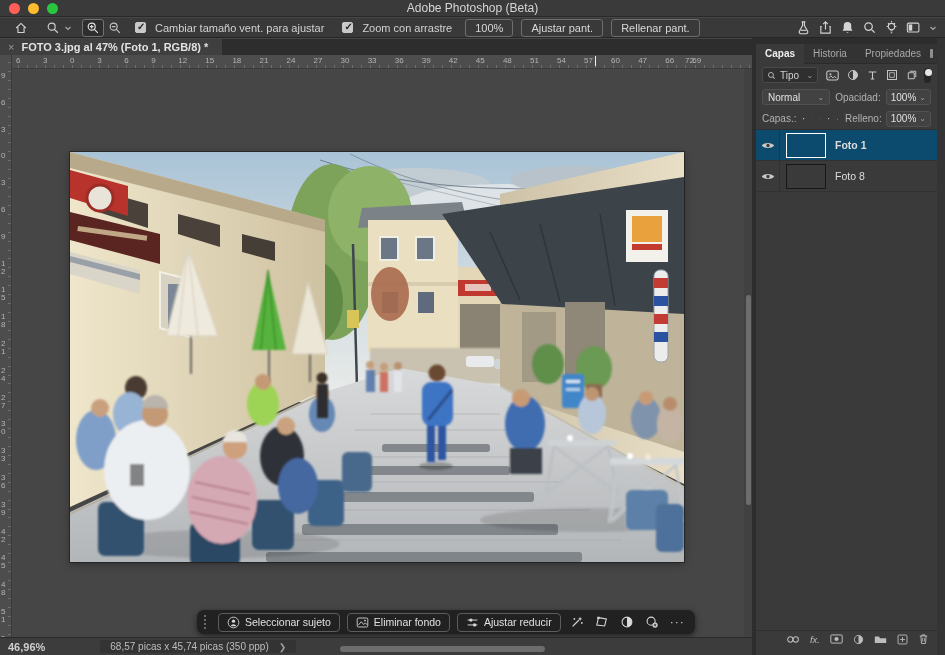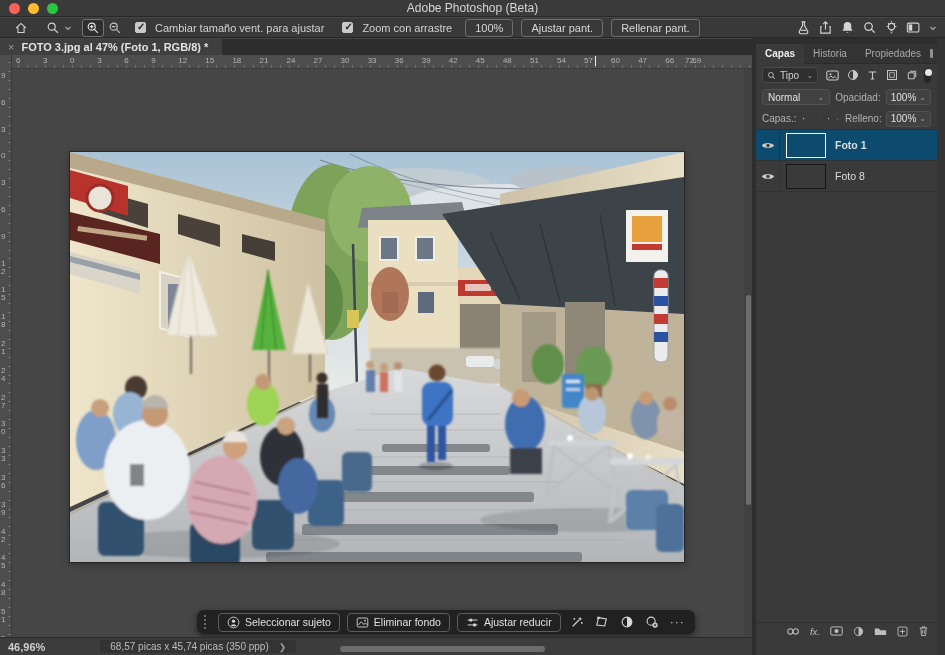--- a/index.html
+++ b/index.html
@@ -108,21 +108,21 @@
   .mini-thumb { width:40px; height:25px; margin-left:6px; border:1px solid #202020; 
     background:
       linear-gradient(100deg, #8d8univ 0%, transparent 0%),
       linear-gradient(100deg, #8d8270 24%, rgba(0,0,0,0) 24%),
       linear-gradient(260deg, #6e6a5e 26%, rgba(0,0,0,0) 26%),
       linear-gradient(180deg, #b4c9da 0%, #cdd4d4 38%, #c6c4ba 40%, #d2d0c8 100%); }
   .layer-row.selected .mini-thumb { border:1px solid #ffffff; }
   .mini-thumb.dark { filter:brightness(.72) saturate(.85); }
   .layer-name { margin-left:9px; font-size:10.5px; color:#dddddd; }
 
-  .panel-bottom { position:absolute; left:0; bottom:16px; width:100%; height:17px; background:#3a3a3a;
+  .panel-bottom { position:absolute; left:0; bottom:8px; width:100%; height:17px; background:#3a3a3a;
                   border-top:1px solid #2e2e2e; display:flex; align-items:center; justify-content:flex-end;
                   gap:10px; padding-right:8px; }
   .fx-label { font-size:9.5px; color:#bdbdbd; font-style:italic; }
 
   svg { display:block; }
   .ico { flex:none; }
 </style>
 </head>
 <body>
 

